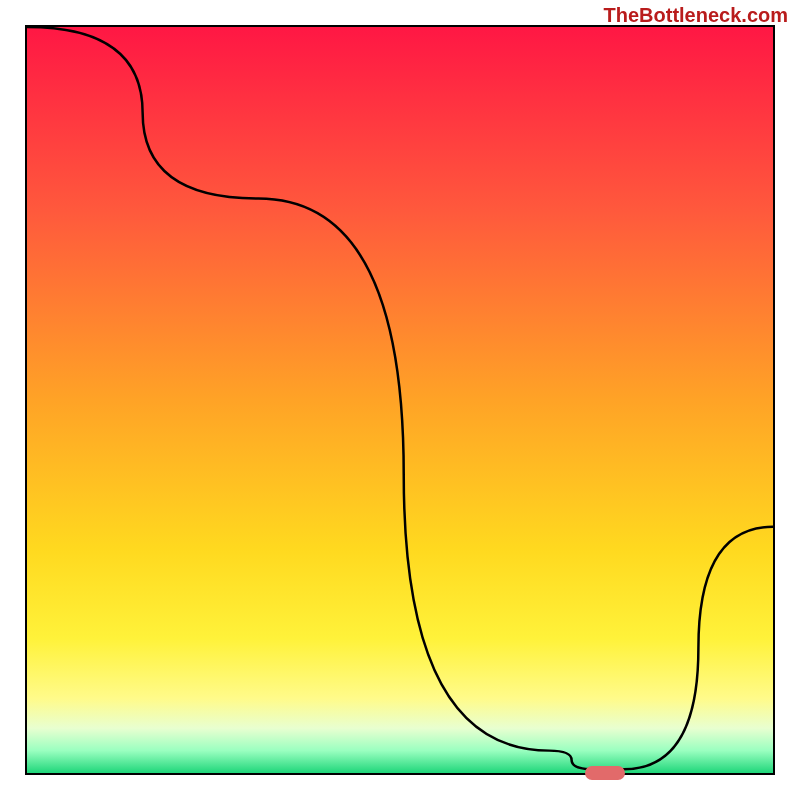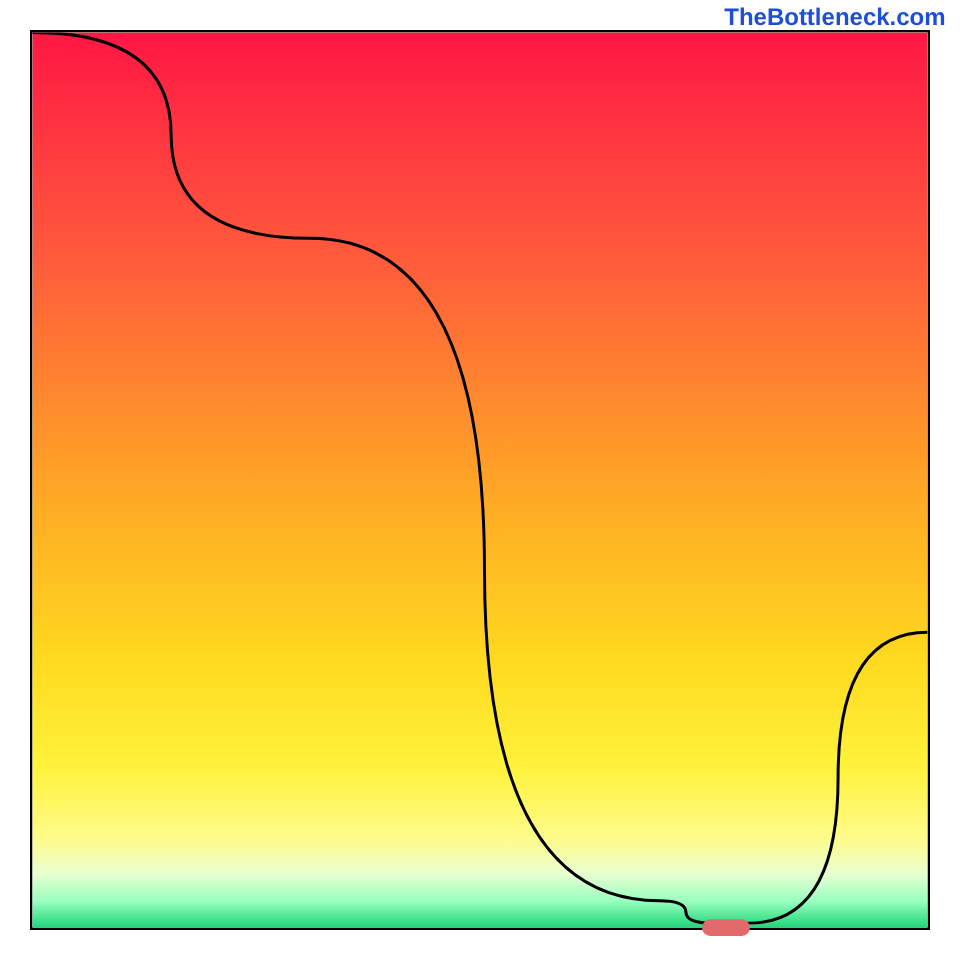--- a/index.html
+++ b/index.html
@@ -10,21 +10,21 @@
     font-family: Arial, sans-serif;
     position: relative;
     overflow: hidden;
   }
   .watermark {
     position: absolute;
     top: 4px;
     right: 12px;
     font-size: 20px;
     font-weight: bold;
-    color: #1d4ed8;
+    color: #b91c1c;
     z-index: 10;
   }
   .chart-area {
     position: absolute;
     left: 25px;
     top: 25px;
     width: 750px;
     height: 750px;
     border: 2.5px solid #000;
   }

